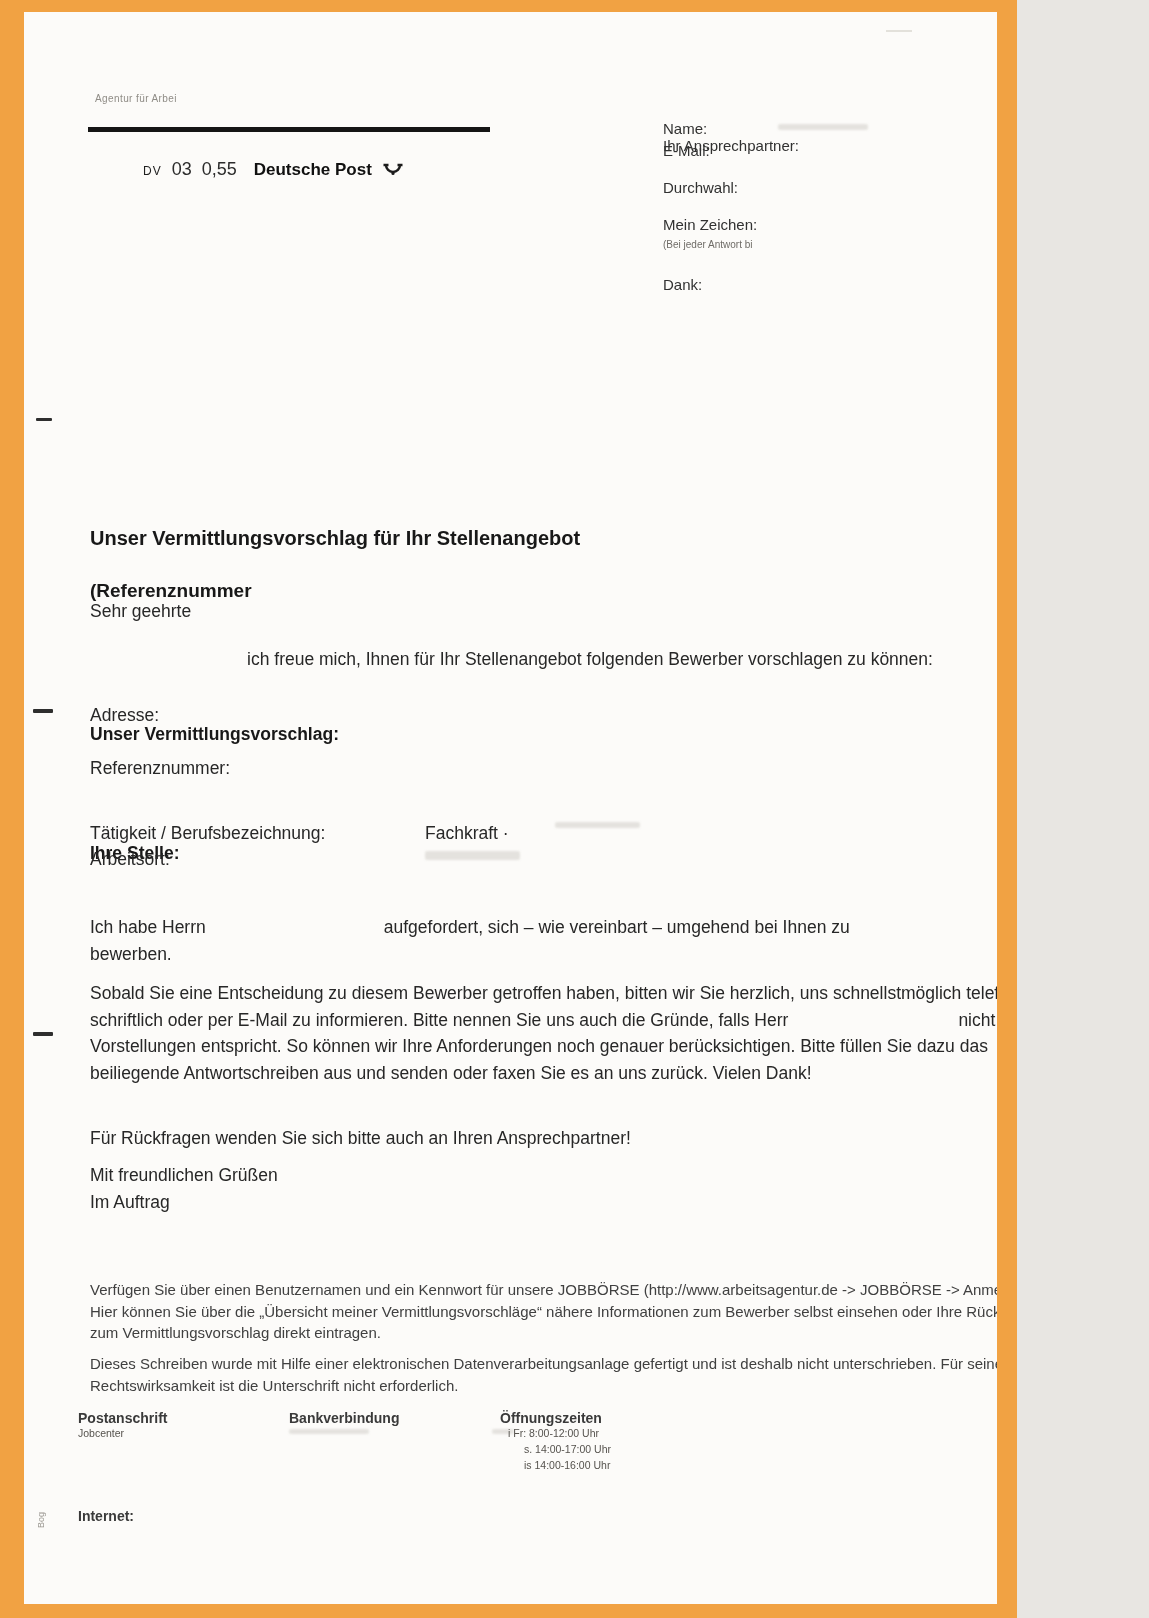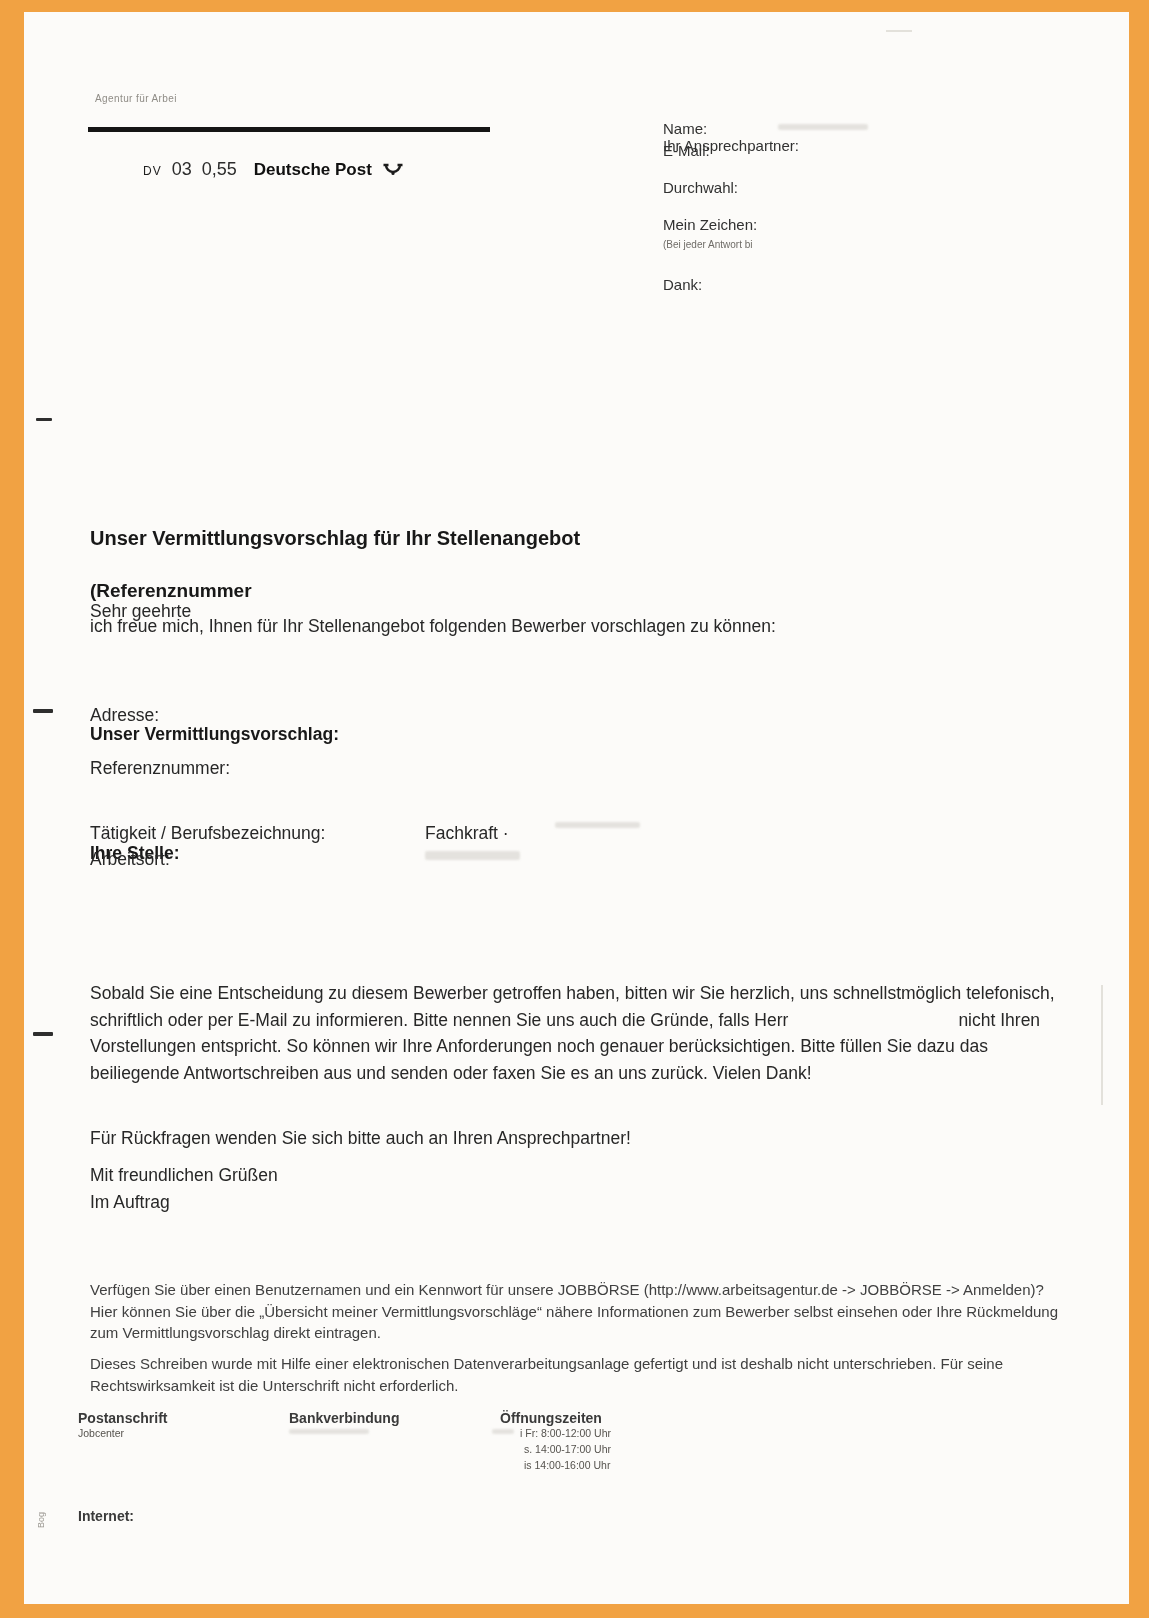--- a/index.html
+++ b/index.html
@@ -1,18 +1,18 @@
 <!DOCTYPE html>
 <html><head>
 <meta charset="utf-8">
 <style>
   html,body{margin:0;padding:0;background:#e8e6e2;}
   .page{
     position:relative;
-    width:1149px;height:1618px;
+    width:1017px;height:1618px;
     background:#fcfbf9;
     font-family:"Liberation Sans", sans-serif;
     color:#2b2b2b;
     overflow:hidden;
     text-decoration:underline;
   }
   .frame{
     position:absolute;inset:0;
     border-style:solid;
     border-color:var(--orange);
@@ -80,37 +80,41 @@
   <div class="abs foldmark" style="left:33px;top:1032px;width:20px;height:4px;"></div>
 
   <div class="abs scanline" style="left:1101px;top:985px;width:2px;height:120px;"></div>
 
   <div class="abs bold" style="left:90px;top:482px;font-size:20px;color:#181818;">Unser Vermittlungsvorschlag für Ihr Stellenangebot</div>
 
   <div class="abs bold" style="left:90px;top:535px;font-size:19px;color:#181818;">(Referenznummer</div>
 
   <div class="abs body-text" style="left:90px;top:598px;">Sehr geehrte</div>
 
-  <div class="abs body-text" style="left:90px;top:613px;width:1000px;">ich freue mich, Ihnen für Ihr Stellenangebot folgenden Bewerber vorschlagen zu können:</div>
+  <div class="abs body-text" style="left:90px;top:646px;width:1000px;text-align:center;">ich freue mich, Ihnen für Ihr Stellenangebot folgenden Bewerber vorschlagen zu können:</div>
 
   <div class="abs body-text bold" style="left:90px;top:676px;color:#181818;">Unser Vermittlungsvorschlag:</div>
 
   <div class="abs body-text" style="left:90px;top:702px;">Adresse:</div>
 
   <div class="abs body-text" style="left:90px;top:755px;">Referenznummer:</div>
 
   <div class="abs body-text bold" style="left:90px;top:795px;color:#181818;">Ihre Stelle:</div>
 
   <div class="abs body-text" style="left:90px;top:820px;">Tätigkeit / Berufsbezeichnung:</div>
   <div class="abs body-text" style="left:425px;top:820px;">Fachkraft ·</div>
   <div class="abs smudge" style="left:555px;top:822px;width:85px;height:6px;"></div>
 
   <div class="abs body-text" style="left:90px;top:846px;">Arbeitsort:</div>
   <div class="abs smudge" style="left:425px;top:851px;width:95px;height:9px;"></div>
 
+  <div class="abs body-text" style="left:90px;top:914px;width:960px;">
+    <span>Ich habe Herrn</span><span class="gap" style="width:178px;"></span><span>aufgefordert, sich – wie vereinbart – umgehend bei Ihnen zu</span><br>
+    <span>bewerben.</span>
+  </div>
 
   <div class="abs body-text" style="left:90px;top:980px;width:985px;">
     <span>Sobald Sie eine Entscheidung zu diesem Bewerber getroffen haben, bitten wir Sie herzlich, uns schnellstmöglich telefonisch, schriftlich oder per E-Mail zu informieren. Bitte nennen Sie uns auch die Gründe, falls Herr</span><span class="gap" style="width:170px;"></span><span>nicht Ihren Vorstellungen entspricht. So können wir Ihre Anforderungen noch genauer berücksichtigen. Bitte füllen Sie dazu das beiliegende Antwortschreiben aus und senden oder faxen Sie es an uns zurück. Vielen Dank!</span>
   </div>
 
   <div class="abs body-text" style="left:90px;top:1125px;width:1000px;">Für Rückfragen wenden Sie sich bitte auch an Ihren Ansprechpartner!</div>
 
   <div class="abs body-text" style="left:90px;top:1162px;">Mit freundlichen Grüßen</div>
   <div class="abs body-text" style="left:90px;top:1189px;">Im Auftrag</div>
 
@@ -119,21 +123,21 @@
   <div class="abs small-note" style="left:90px;top:1353px;width:1030px;">Dieses Schreiben wurde mit Hilfe einer elektronischen Datenverarbeitungsanlage gefertigt und ist deshalb nicht unterschrieben. Für seine Rechtswirksamkeit ist die Unterschrift nicht erforderlich.</div>
 
   <div class="abs footer-head" style="left:78px;top:1410px;">Postanschrift</div>
   <div class="abs footer-line" style="left:78px;top:1427px;">Jobcenter</div>
 
   <div class="abs footer-head" style="left:289px;top:1410px;">Bankverbindung</div>
   <div class="abs smudge" style="left:289px;top:1429px;width:80px;height:5px;"></div>
 
   <div class="abs footer-head" style="left:500px;top:1410px;">Öffnungszeiten</div>
   <div class="abs smudge" style="left:492px;top:1429px;width:22px;height:5px;"></div>
-  <div class="abs footer-line" style="left:520px;top:1427px;">i Fr: 8:00-12:00 Uhr</div>
+  <div class="abs footer-line" style="left:508px;top:1427px;">i Fr: 8:00-12:00 Uhr</div>
   <div class="abs footer-line" style="left:524px;top:1443px;">s. 14:00-17:00 Uhr</div>
   <div class="abs footer-line" style="left:524px;top:1459px;">is  14:00-16:00 Uhr</div>
 
   <div class="abs footer-head" style="left:78px;top:1508px;">Internet:</div>
 
   <div class="abs rot faint" style="left:36px;top:1528px;font-size:9px;color:#9a9791;">Bog</div>
 
 </div>
 
 </body></html>

